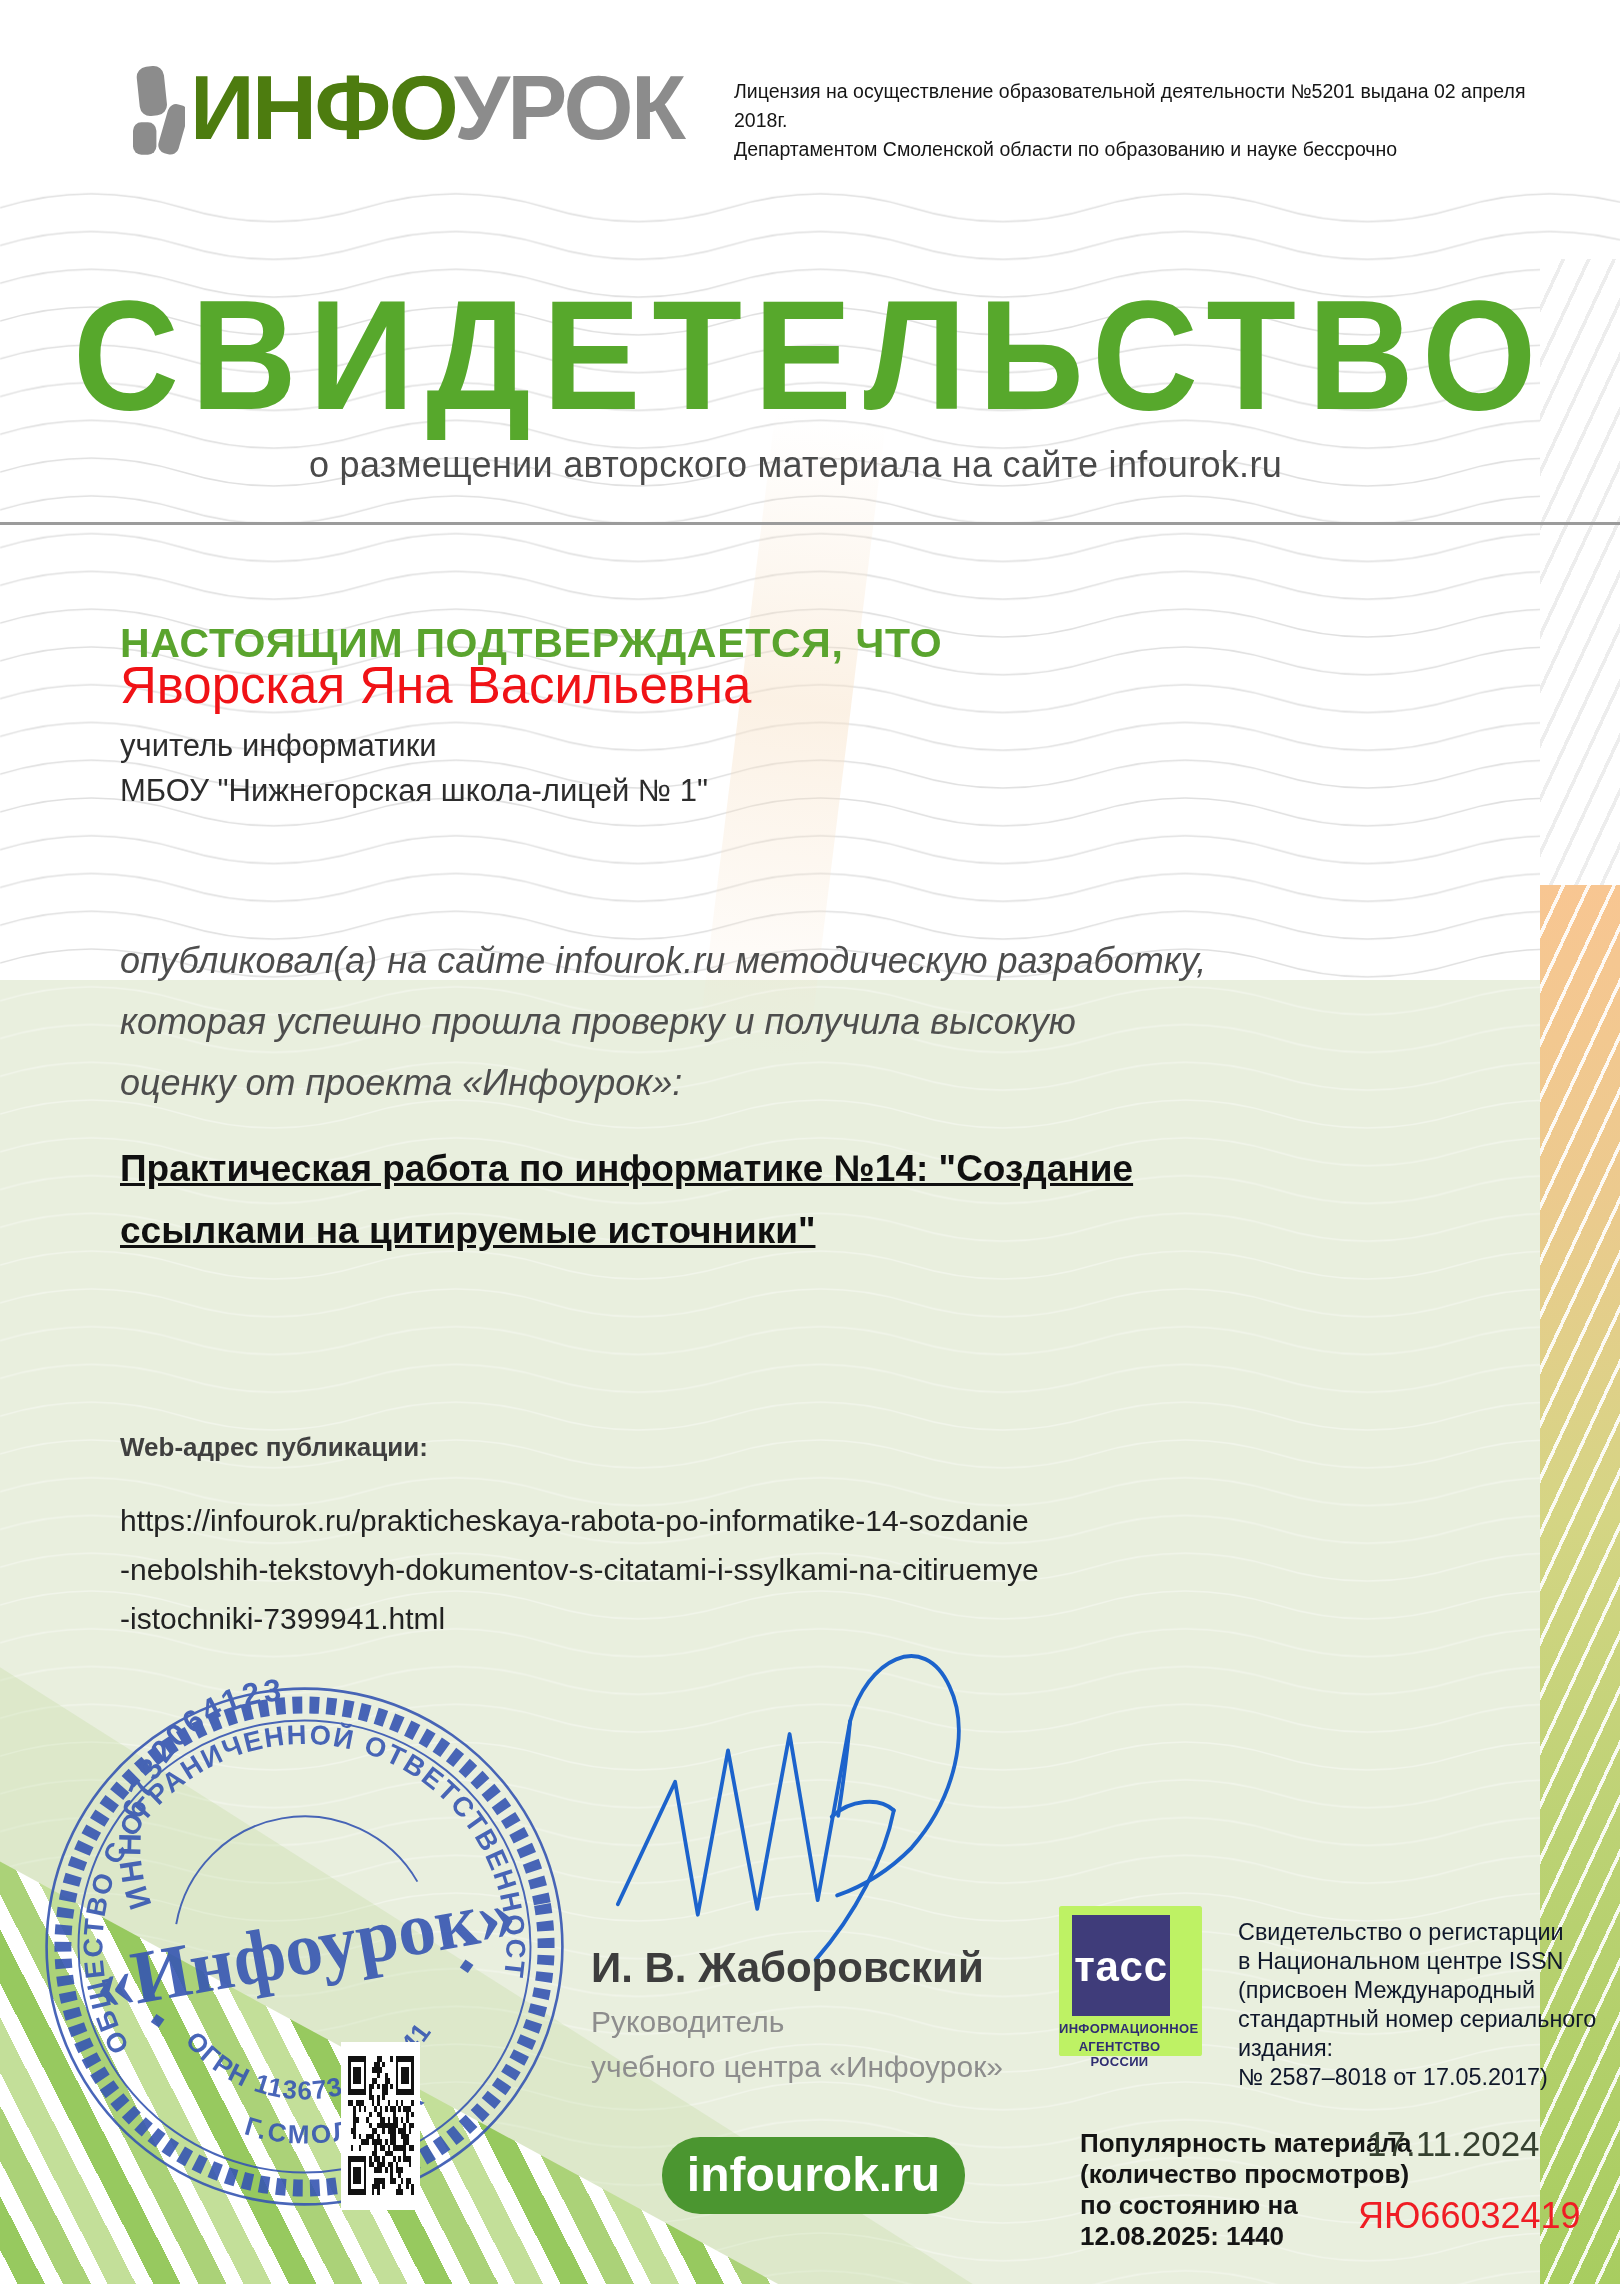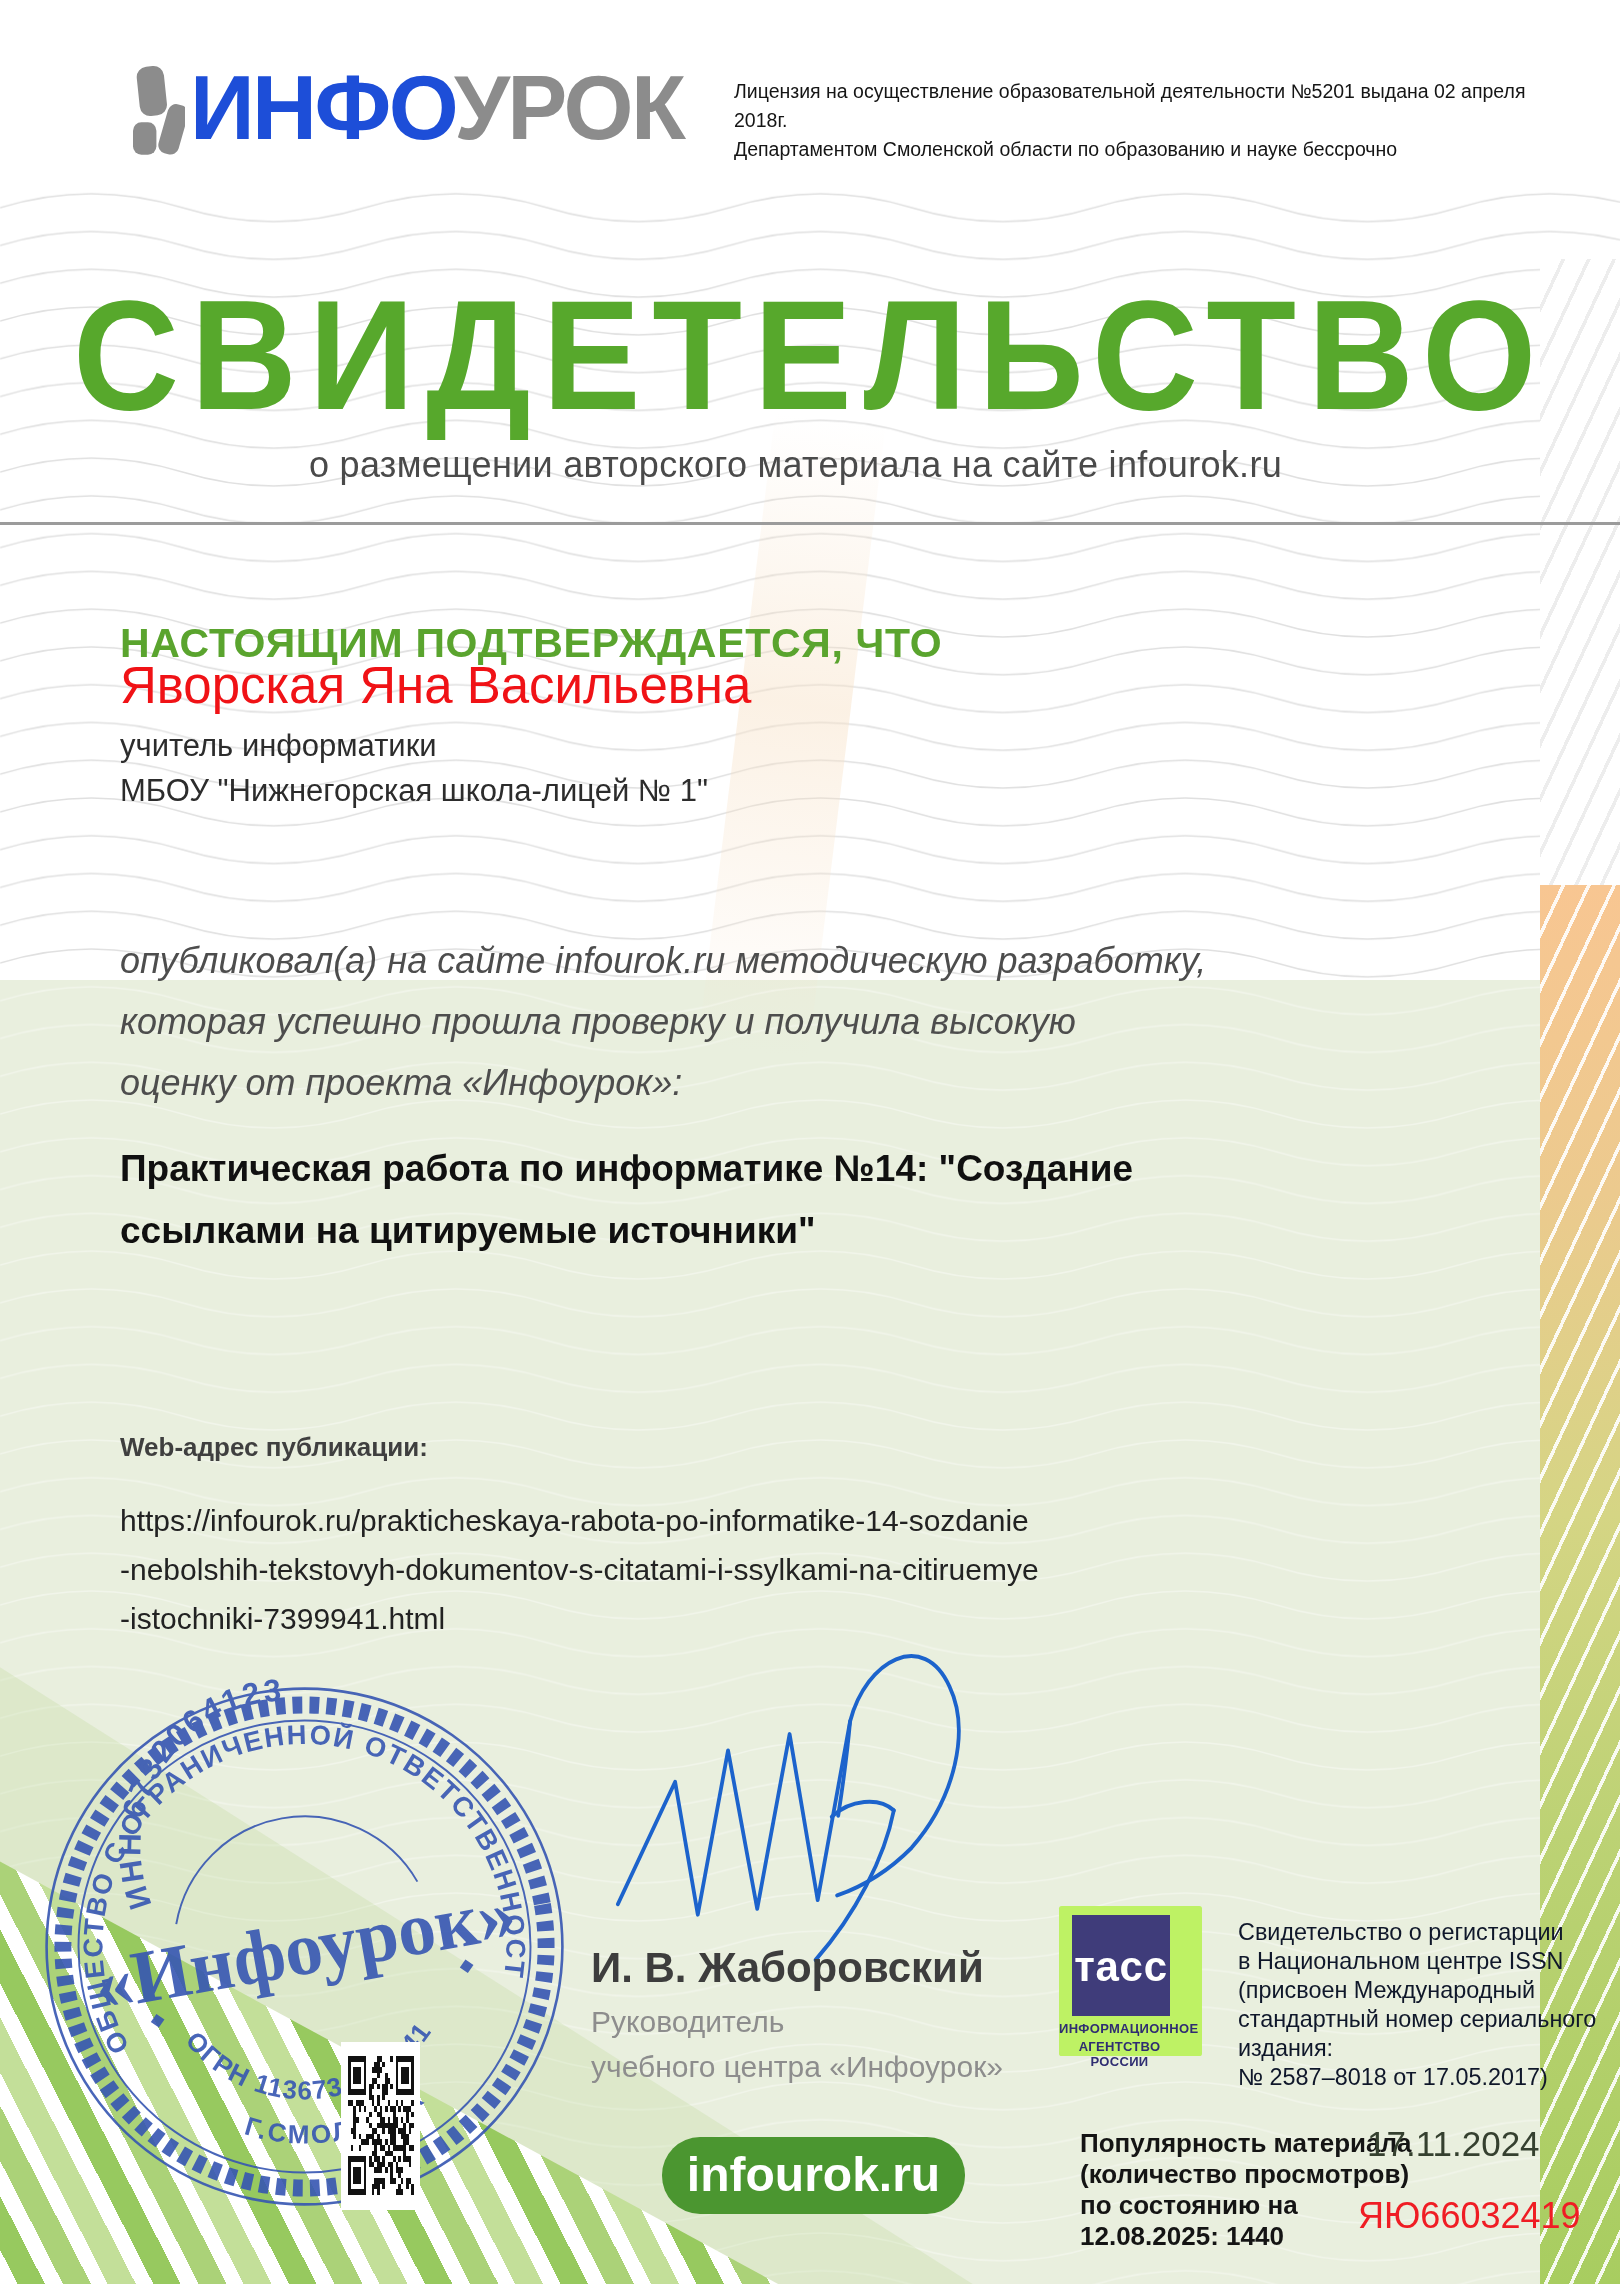--- a/index.html
+++ b/index.html
@@ -30,42 +30,42 @@
     clip-path:polygon(0 81.5%,48% 100%,0 100%);
     background:repeating-linear-gradient(63deg,
       #ffffff 0 15.6px,#97c95f 15.6px 40px,#ffffff 40px 56px,
       #abd278 56px 81px,#ffffff 81px 96px,#c3df99 96px 121px);}
 
   
   .logo-wrap{left:133px;top:63px;height:91px;}
   .logo-mark{position:absolute;left:0;top:2.6px;}
   .logo-text{position:absolute;left:57px;top:0;font-weight:700;font-size:90px;
     letter-spacing:-2.6px;line-height:91px;white-space:nowrap;}
-  .logo-green{color:#1d4ed8;}
+  .logo-green{color:#4d7c0f;}
   .logo-gray{color:#8c8c8c;}
   .license{left:734px;top:77px;width:840px;font-size:19.5px;line-height:29px;color:#151515;}
 
   
   .main-title{left:0;top:266px;width:1621px;text-align:center;
     font-weight:700;font-size:147px;letter-spacing:11.7px;color:#57a82c;
     transform:scaleY(1.06);transform-origin:top center;white-space:nowrap;}
   .subtitle{left:0;top:444px;width:1591px;text-align:center;
     font-size:36px;color:#4a4a4a;letter-spacing:0.3px;}
   .divider{left:0;top:522px;width:1621px;height:2.6px;background:#9b9b9b;}
 
   
   .confirm{left:120px;top:604px;font-weight:700;font-size:41px;color:#5aa42e;
     letter-spacing:0.7px;white-space:nowrap;margin-top:16px;}
   .person-name{left:120px;top:656px;font-size:51px;color:#f01216;white-space:nowrap;}
   .person-pos{left:120px;top:728px;font-size:31px;color:#2c2c2c;}
   .person-school{left:120px;top:773px;font-size:31px;color:#2c2c2c;}
 
   .para{left:120px;top:930px;font-size:36px;line-height:61px;color:#4d4d4d;white-space:nowrap;font-style:italic;}
   .work-title{left:120px;top:1138px;font-weight:700;font-size:37px;line-height:62px;
-    color:#101010;white-space:nowrap;}
+    color:#101010;white-space:nowrap;text-decoration:underline;}
 
   .web-heading{left:120px;top:1432px;font-weight:700;font-size:26px;color:#3f3f3f;}
   .url-block{left:120px;top:1496px;font-size:30px;line-height:49px;color:#222222;white-space:nowrap;}
 
   
   #stamp-svg{position:absolute;left:31px;top:1673px;width:547px;height:547px;}
   #sign-svg{position:absolute;left:606px;top:1641px;width:378px;height:326px;}
   .signer-name{left:591px;top:1944px;font-weight:700;font-size:42px;color:#3d3d3d;white-space:nowrap;}
   .signer-role1{left:591px;top:2005px;font-size:30px;color:#8d8d8d;}
   .signer-role2{left:591px;top:2050px;font-size:30px;color:#8d8d8d;white-space:nowrap;}

